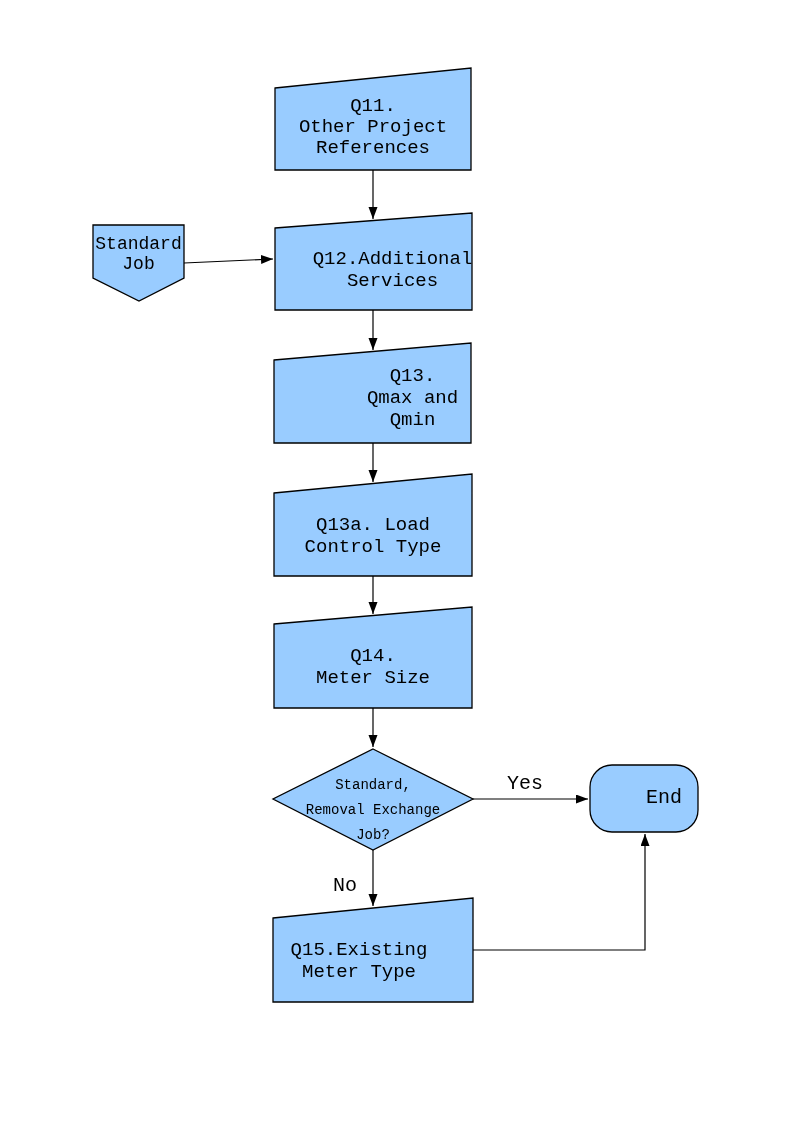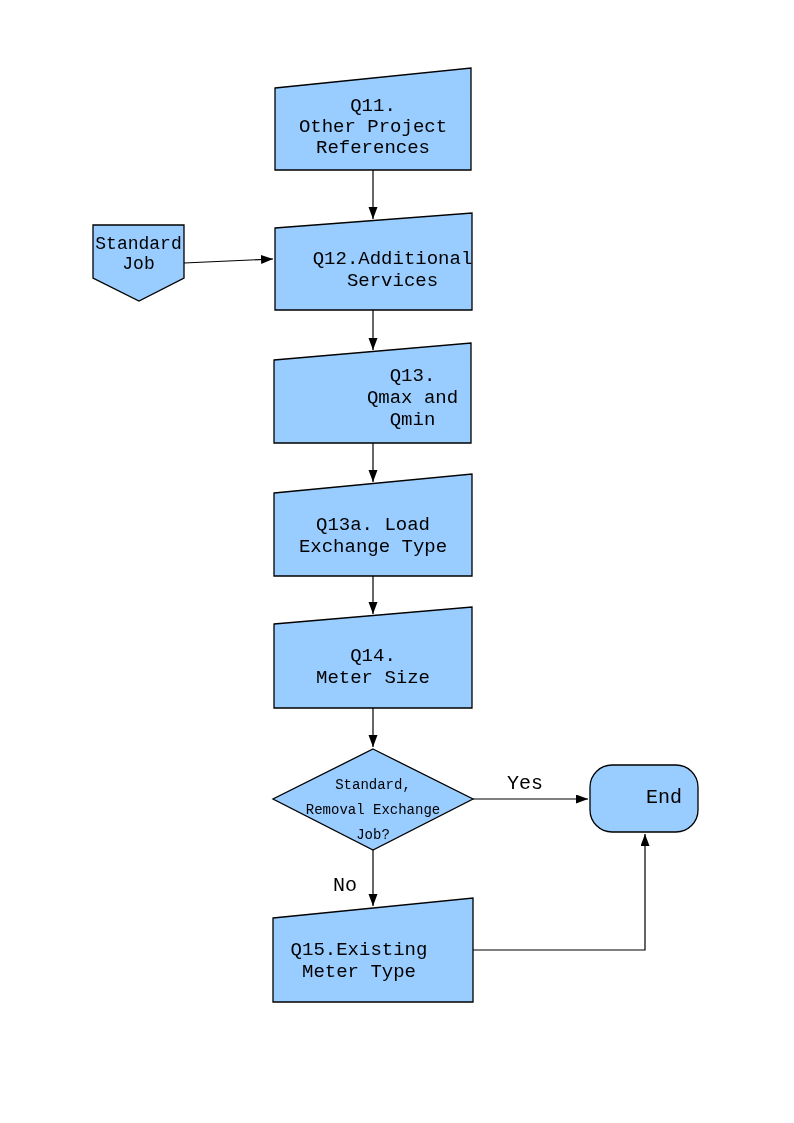--- a/index.html
+++ b/index.html
@@ -93,21 +93,21 @@
 Job</div>
 
   <div class="label" style="left: 275px; top: 248px; width: 235px; color: rgb(0, 0, 0);">Q12.Additional
 Services</div>
 
   <div class="label" style="left: 274px; top: 365px; width: 197px; color: rgb(0, 0, 0); margin-left: 40px;">Q13.
 Qmax and
 Qmin</div>
 
   <div class="label" style="left: 274px; top: 514px; width: 198px; color: rgb(0, 0, 0);">Q13a. Load
-Exchange Type</div>
+Control Type</div>
 
   <div class="label" style="left: 274px; top: 645px; width: 198px; color: rgb(0, 0, 0);">Q14.
 Meter Size</div>
 
   <div class="label small" style="left: 283px; top: 773px; width: 180px; color: rgb(0, 0, 0);">Standard,
 Removal Exchange
 Job?</div>
 
   <div class="label terminator-text" style="left: 590px; top: 787px; width: 108px; color: rgb(0, 0, 0);">End</div>
 

